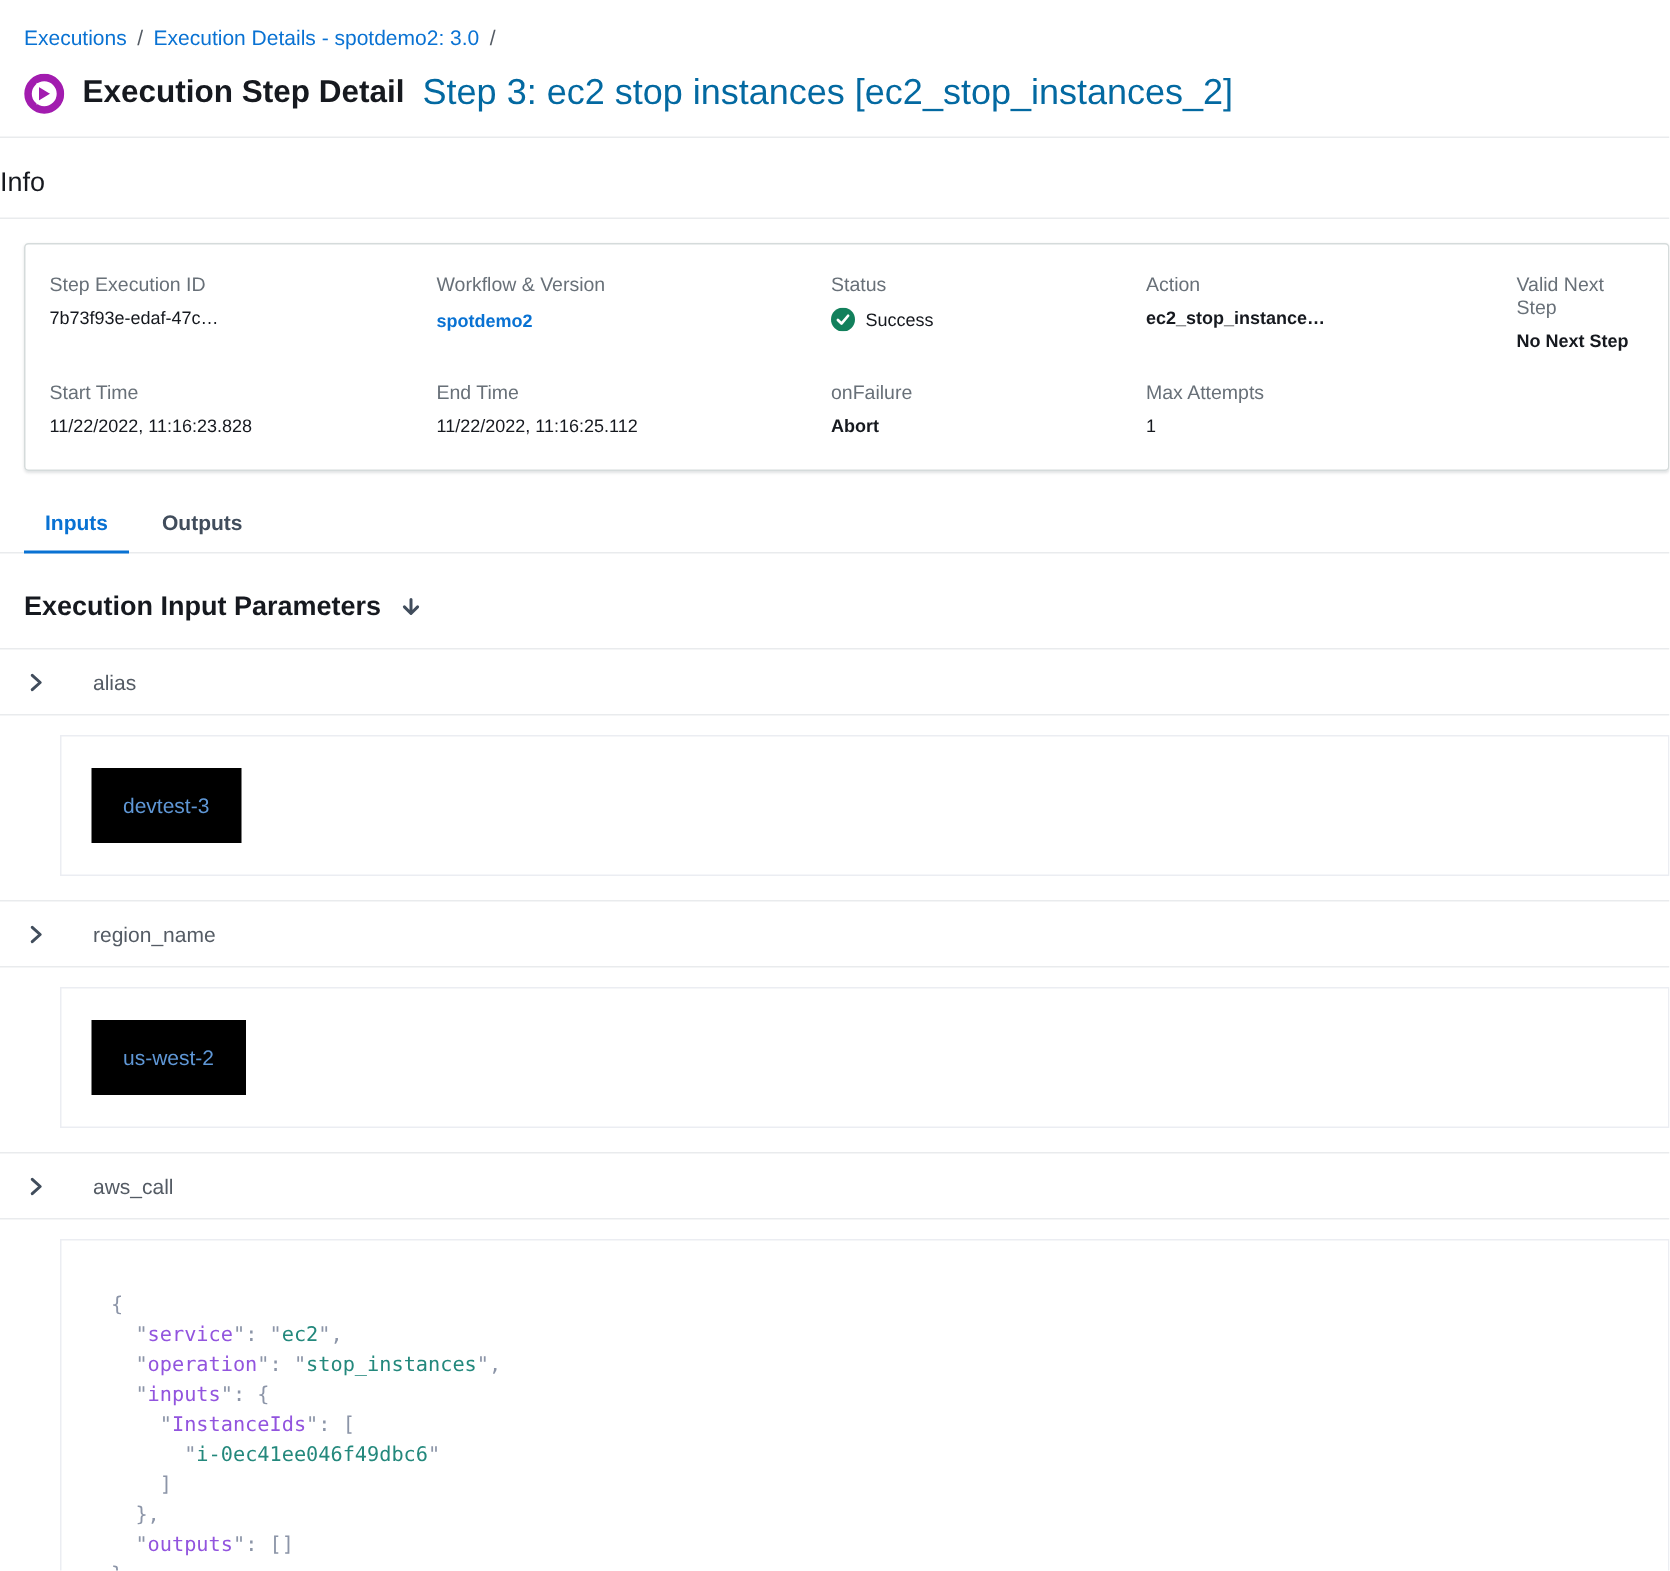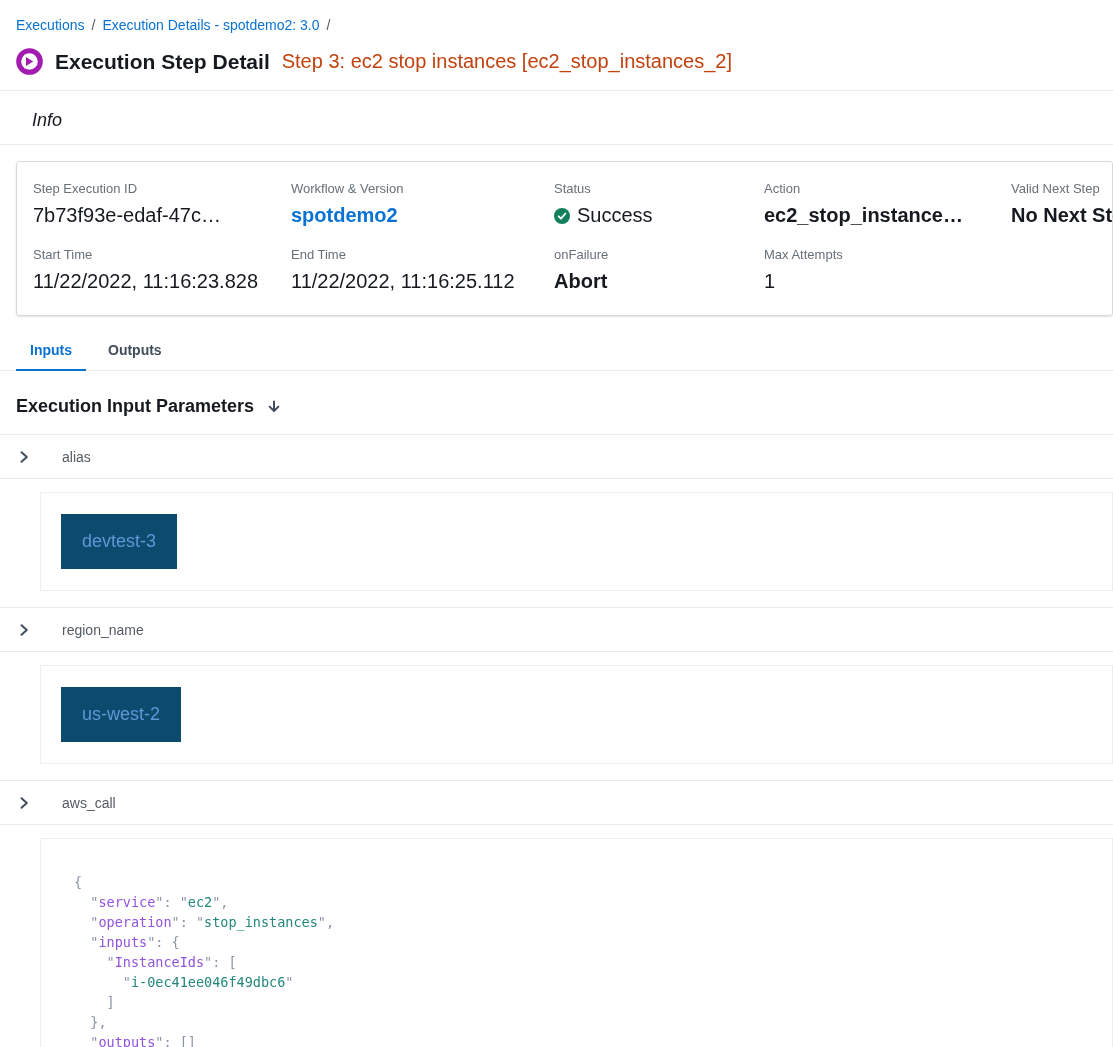--- a/index.html
+++ b/index.html
@@ -22,55 +22,55 @@
   }
 
   
   .breadcrumb{padding:17px 16px 0;font-size:14px;}
   .breadcrumb a{color:var(--accent);text-decoration:none;cursor:pointer;}
   .breadcrumb .sep{color:#545b64;margin:0 7px;}
 
   
   .header-row{display:flex;align-items:center;gap:12px;padding:15px 16px;border-bottom:1px solid var(--divider);}
   .page-title{font-size:21px;font-weight:700;margin:0;}
-  .page-subtitle{font-size:20px;font-weight:400;color:#c2410c;}
+  .page-subtitle{font-size:24px;font-weight:400;color:#0369a1;}
 
   
-  .info-heading{font-size:18px;font-weight:400;padding:19px 32px 13px;border-bottom:1px solid var(--divider);font-style:italic;}
+  .info-heading{font-size:18px;font-weight:400;padding:19px 0 13px;border-bottom:1px solid var(--divider);}
 
   
   .info-card{
     margin:16px 0 0 16px;border:1px solid #d5dbdb;border-radius:3px;
     box-shadow:0 1px 2px rgba(0,28,36,.12);
     padding:19px 16px 22px;display:grid;
     grid-template-columns:258px 263px 210px 247px 1fr;row-gap:20px;
   }
   .field-label{font-size:13px;color:var(--label);margin-bottom:8px;}
-  .field-value{font-size:20px;color:var(--text);white-space:nowrap;overflow:hidden;}
+  .field-value{font-size:12px;color:var(--text);white-space:nowrap;overflow:hidden;}
   .field-value.bold{font-weight:700;}
   a.field-value.link{color:var(--accent);font-weight:700;text-decoration:none;cursor:pointer;}
   .status-value{display:flex;align-items:center;gap:7px;}
 
   
   .tabs{display:flex;align-items:flex-end;padding:0 16px;border-bottom:1px solid var(--divider);margin-top:14px;}
   .tab{font-size:14px;font-weight:700;color:#414d5c;padding:12px 14px 11px;border-bottom:2px solid transparent;margin-bottom:-1px;cursor:pointer;}
   .tab.active{color:var(--accent);border-bottom-color:var(--accent);}
   .tab + .tab{margin-left:8px;}
 
   
   .params-row{display:flex;align-items:center;gap:12px;padding:25px 16px 17px;border-bottom:1px solid var(--divider);font-size:18px;font-weight:700;}
   .dl-btn{display:inline-flex;cursor:pointer;background:none;border:none;padding:0;}
 
   
   .param-section{border-bottom:1px solid var(--divider);}
   .section-row{display:flex;align-items:center;gap:30px;padding:14px 16px 13px;border-bottom:1px solid var(--divider);font-size:14px;color:#545b64;cursor:pointer;}
   .section-content{margin:13px 0 16px 40px;border:1px solid #ebedf2;padding:21px 20px;}
   .section-content.code-box{padding:33px 20px 20px 33px;}
 
-  .chip{display:inline-block;background:#0c4a6e;color:var(--chiptext);font-size:18px;padding:17px 21px;cursor:pointer;}
+  .chip{display:inline-block;background:#000000;color:var(--chiptext);font-size:14px;padding:17px 21px;cursor:pointer;}
 
   
   .code{margin:0;font-family:"DejaVu Sans Mono",monospace;font-size:13.5px;line-height:20px;white-space:pre;}
   .tok-p{color:var(--tokpun);}
   .tok-k{color:var(--tokkey);}
   .tok-s{color:var(--tokstr);}
 
   
   .icon-stroke{fill:none;stroke:#414d5c;stroke-width:2;stroke-linecap:round;stroke-linejoin:round;}
   .logo-ring{fill:none;stroke:var(--logo);stroke-width:5;}

